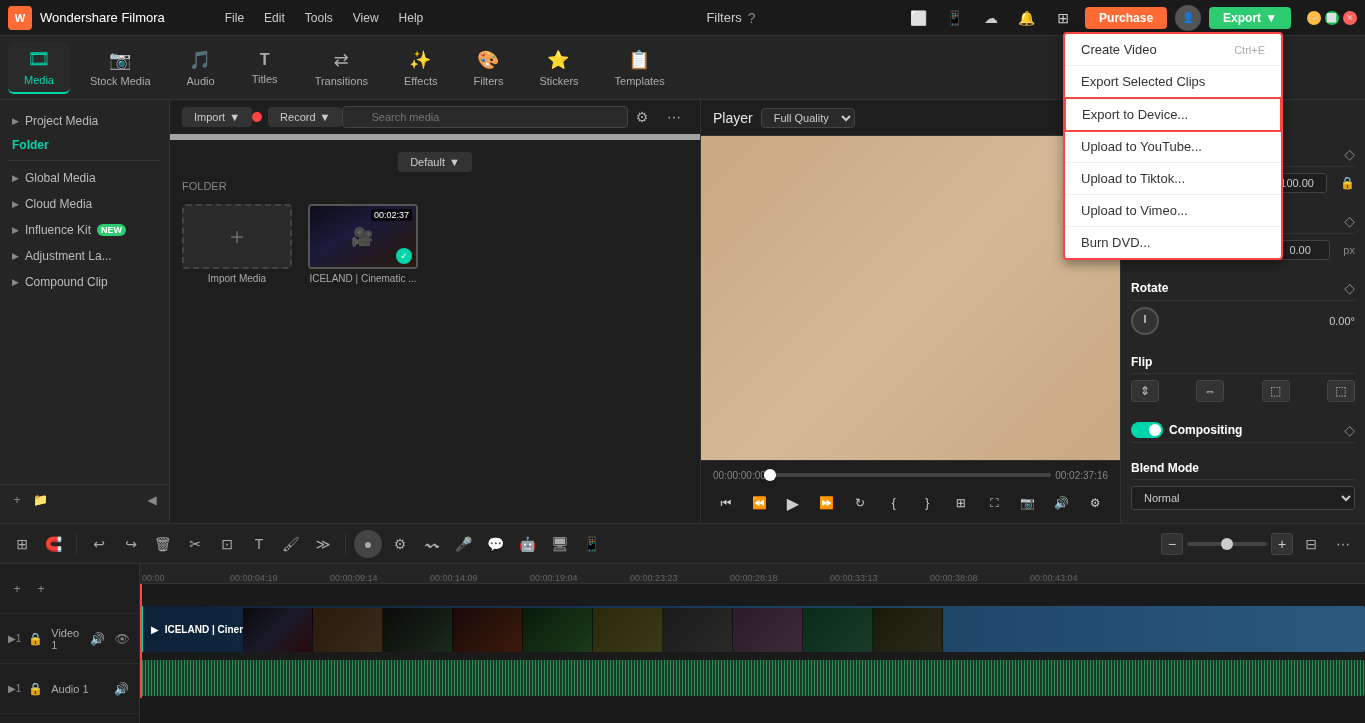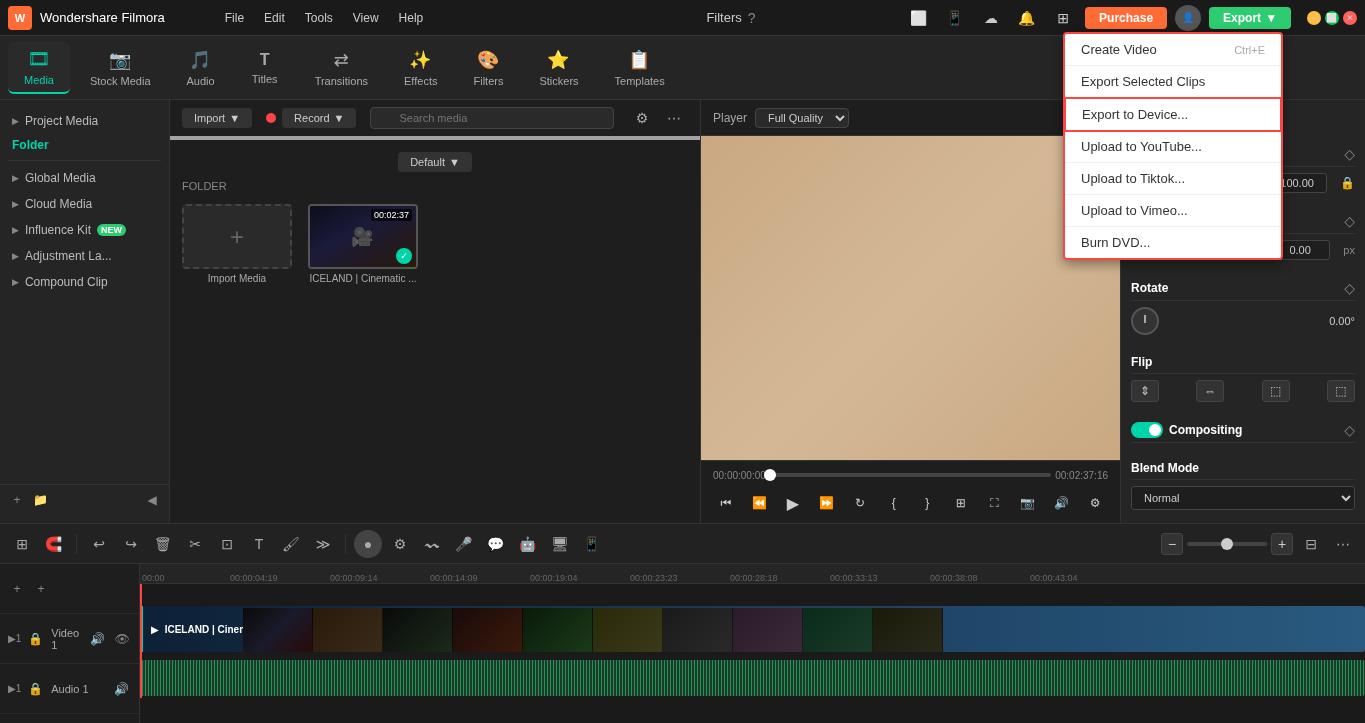--- a/index.html
+++ b/index.html
@@ -36,42 +36,42 @@
     
     #left-sidebar { width: 170px; background: #252525; border-right: 1px solid #333; display: flex; flex-direction: column; padding: 8px 0; flex-shrink: 0; }
     .sidebar-item { display: flex; align-items: center; gap: 6px; padding: 6px 12px; cursor: pointer; border-radius: 4px; color: #bbb; font-size: 12px; }
     .sidebar-item .arrow { font-size: 9px; color: #888; }
     .sidebar-item.special { color: #00d4aa; font-weight: 600; padding: 4px 12px; }
     .sidebar-divider { height: 1px; background: #333; margin: 4px 8px; }
     .sidebar-badge { background: #2ecc71; color: white; font-size: 9px; padding: 1px 4px; border-radius: 8px; font-weight: bold; }
 
     
     #media-area { flex: 1; background: #1e1e1e; display: flex; flex-direction: column; }
-    #media-toolbar { height: 40px; display: flex; align-items: center; padding: 0 12px; gap: 14px; border-bottom: 4px solid #a3a3a3; justify-content: space-between; }
+    #media-toolbar { height: 40px; display: flex; align-items: center; padding: 0 12px; gap: 0; border-bottom: 6px solid #a3a3a3; justify-content: space-between; }
     #media-content { display: flex; flex: 1; }
     #media-grid { flex: 1; padding: 12px; }
     .media-toolbar-btn { background: #333; border: none; color: #ccc; padding: 4px 12px; border-radius: 4px; font-size: 11px; cursor: pointer; display: flex; align-items: center; gap: 4px; }
     .media-search { flex: 1; background: #2a2a2a; border: 1px solid #444; border-radius: 4px; padding: 4px 21px 4px 28px; color: #ccc; font-size: 11px; position: relative; }
     .search-wrapper { flex: 1; position: relative; display: flex; align-items: center; }
     .search-icon { position: absolute; left: 8px; color: #888; font-size: 11px; }
     .media-toolbar-right { display: flex; gap: 4px; margin-left: auto; }
     .folder-label { color: #888; font-size: 11px; padding: 4px 0; }
     .media-grid-items { display: flex; gap: 16px; flex-wrap: wrap; padding-top: 8px; }
     .media-item { width: 110px; display: flex; flex-direction: column; align-items: center; gap: 4px; cursor: pointer; }
     .media-item-thumb { width: 110px; height: 65px; background: #333; border-radius: 4px; display: flex; align-items: center; justify-content: center; position: relative; overflow: hidden; border: 1px solid #444; }
     .media-item-thumb.import { background: #2a2a2a; border: 2px dashed #444; }
     .media-item-thumb.import .plus { font-size: 24px; color: #666; }
     .media-item-label { font-size: 10px; color: #aaa; text-align: center; width: 100%; overflow: hidden; text-overflow: ellipsis; white-space: nowrap; }
     .media-item-time { position: absolute; top: 3px; right: 4px; background: rgba(0,0,0,0.7); color: #fff; font-size: 9px; padding: 1px 3px; border-radius: 2px; }
     .media-item-check { position: absolute; bottom: 3px; right: 4px; width: 16px; height: 16px; background: #00d4aa; border-radius: 50%; display: flex; align-items: center; justify-content: center; font-size: 9px; color: white; }
 
     
     #player-area { width: 420px; background: #1e1e1e; border-left: 1px solid #333; display: flex; flex-direction: column; }
     #player-header { height: 36px; display: flex; align-items: center; padding: 0 12px; gap: 8px; border-bottom: 1px solid #333; }
-    #player-header .player-label { color: #a3a3a3; font-size: 12px; }
+    #player-header .player-label { color: #e5e5e5; font-size: 14px; }
     #player-header .quality-select { background: #2a2a2a; border: 1px solid #444; color: #ccc; padding: 2px 8px; border-radius: 4px; font-size: 11px; }
     #player-canvas { flex: 1; background: linear-gradient(135deg, #c9a882 0%, #d4b896 50%, #c9a882 100%); display: flex; align-items: center; justify-content: center; }
     #player-controls { padding: 6px 12px; border-top: 1px solid #333; }
     #player-timeline { height: 16px; display: flex; align-items: center; gap: 4px; margin-bottom: 6px; }
     #player-progress { flex: 1; height: 4px; background: #444; border-radius: 2px; position: relative; cursor: pointer; }
     #player-progress-fill { width: 0%; height: 100%; background: #00d4aa; border-radius: 2px; }
     #player-progress-thumb { position: absolute; left: 0%; top: -4px; width: 12px; height: 12px; background: #fff; border-radius: 50%; transform: translateX(-50%); }
     .player-time { font-size: 10px; color: #888; }
     #player-btns { display: flex; align-items: center; justify-content: center; gap: 8px; }
     .player-btn { background: transparent; border: none; color: #ccc; font-size: 16px; cursor: pointer; width: 28px; height: 28px; display: flex; align-items: center; justify-content: center; border-radius: 3px; }

